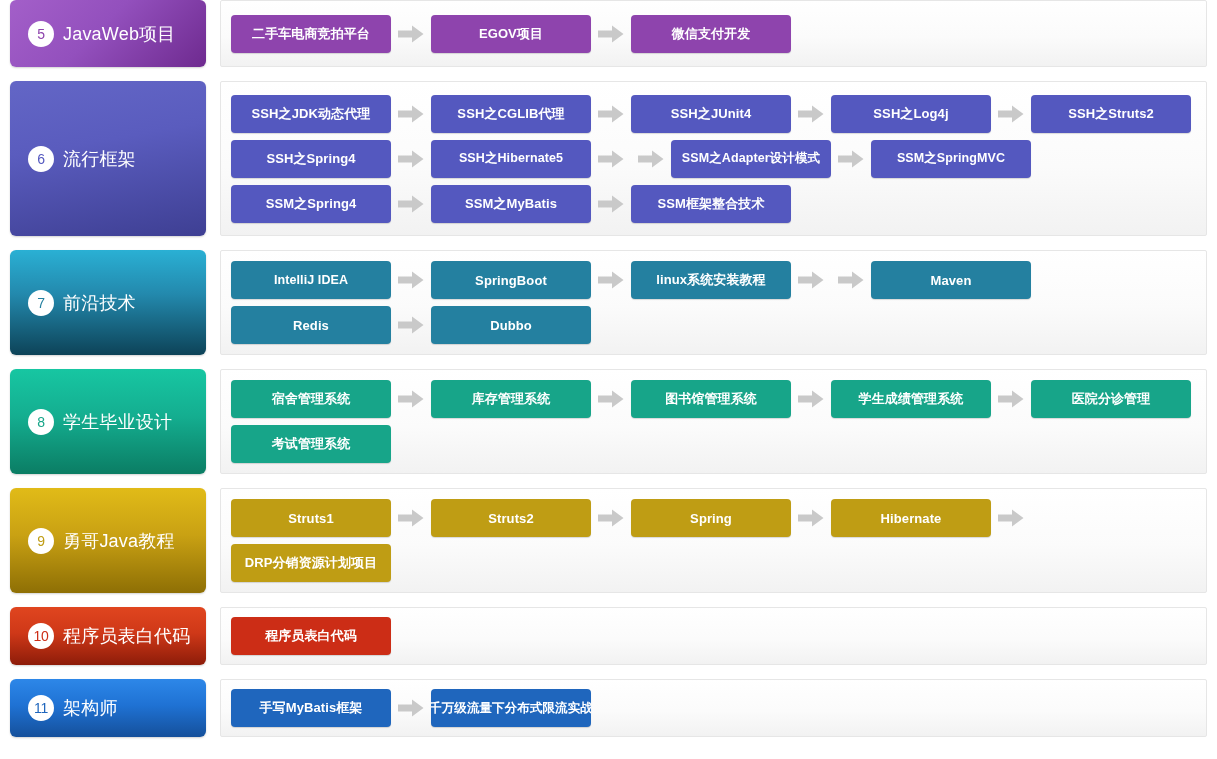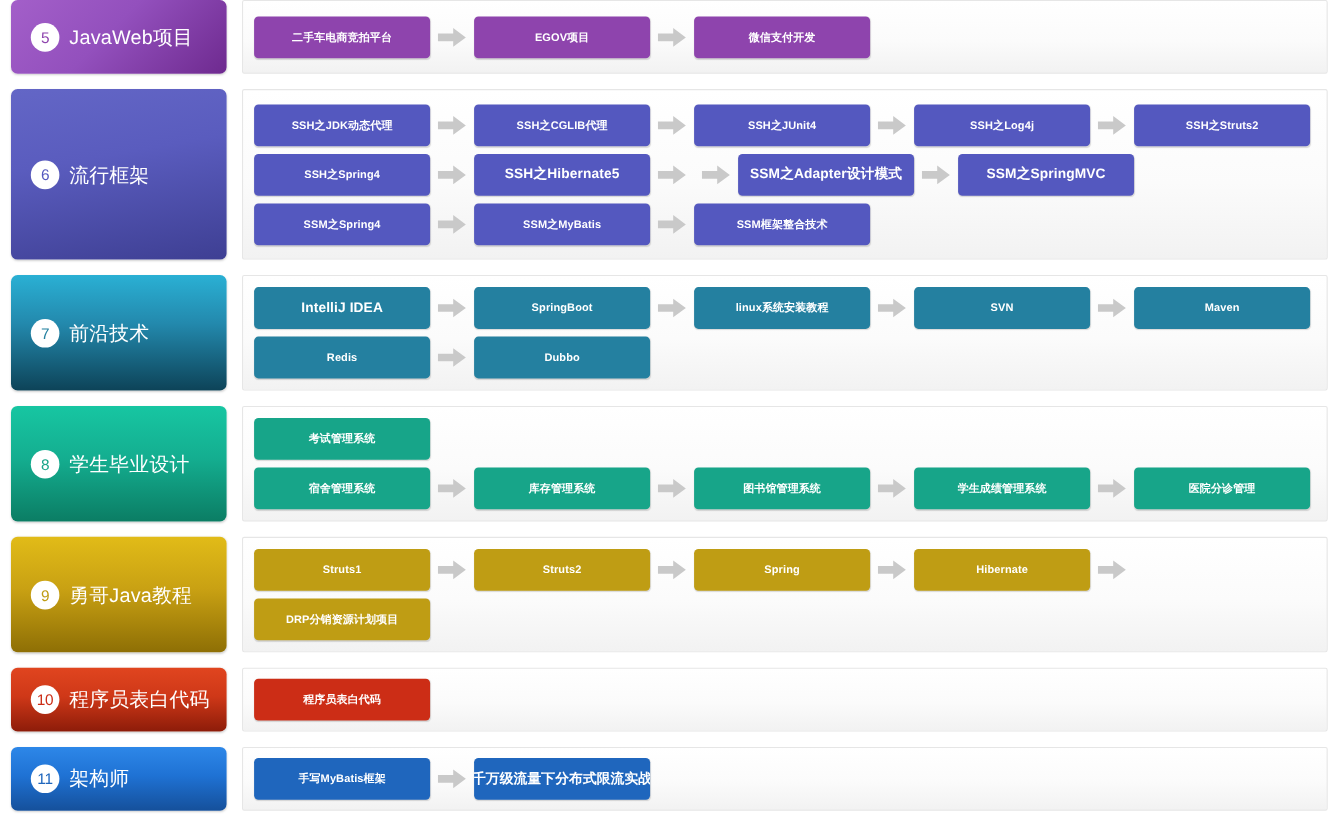--- a/index.html
+++ b/index.html
@@ -77,21 +77,21 @@
     display: flex;
     align-items: center;
     height: 38px;
   }
   .chip {
     width: 160px;
     flex: 0 0 160px;
     height: 38px;
     border-radius: 4px;
     color: #ffffff;
-    font-size: 10px;
+    font-size: 13px;
     font-weight: bold;
     display: flex;
     align-items: center;
     justify-content: center;
     text-align: center;
     white-space: nowrap;
     box-shadow: 0 1px 1px rgba(0,0,0,0.14);
     cursor: pointer;
     letter-spacing: 0.1px;
     overflow: hidden;
@@ -258,21 +258,20 @@
             <svg width="26" height="18" viewBox="0 0 26 18" aria-hidden="true">
               <path d="M0 5.5 H14 V0.5 L25.5 9 L14 17.5 V12.5 H0 Z" fill="#c9c9c9"></path>
             </svg>
           </div>
           <div class="chip c-teal">linux系统安装教程</div>
           <div class="arrow">
             <svg width="26" height="18" viewBox="0 0 26 18" aria-hidden="true">
               <path d="M0 5.5 H14 V0.5 L25.5 9 L14 17.5 V12.5 H0 Z" fill="#c9c9c9"></path>
             </svg>
           </div>
-          <div class="chip c-teal">SVN</div>
           <div class="arrow">
             <svg width="26" height="18" viewBox="0 0 26 18" aria-hidden="true">
               <path d="M0 5.5 H14 V0.5 L25.5 9 L14 17.5 V12.5 H0 Z" fill="#c9c9c9"></path>
             </svg>
           </div>
           <div class="chip c-teal">Maven</div>
         </div>
         <div class="prow">
           <div class="chip c-teal">Redis</div>
           <div class="arrow">
@@ -286,48 +285,48 @@
     </div>
     <div class="section" style="height: 105px;">
       <div class="cat g-green">
         <div class="cat-inner">
           <div class="cat-num n-green">8</div>
           <div class="cat-label">学生毕业设计</div>
         </div>
       </div>
       <div class="panel">
         <div class="prow">
+          <div class="chip c-green">宿舍管理系统</div>
+          <div class="arrow">
+            <svg width="26" height="18" viewBox="0 0 26 18" aria-hidden="true">
+              <path d="M0 5.5 H14 V0.5 L25.5 9 L14 17.5 V12.5 H0 Z" fill="#c9c9c9"></path>
+            </svg>
+          </div>
+          <div class="chip c-green">库存管理系统</div>
+          <div class="arrow">
+            <svg width="26" height="18" viewBox="0 0 26 18" aria-hidden="true">
+              <path d="M0 5.5 H14 V0.5 L25.5 9 L14 17.5 V12.5 H0 Z" fill="#c9c9c9"></path>
+            </svg>
+          </div>
+          <div class="chip c-green">图书馆管理系统</div>
+          <div class="arrow">
+            <svg width="26" height="18" viewBox="0 0 26 18" aria-hidden="true">
+              <path d="M0 5.5 H14 V0.5 L25.5 9 L14 17.5 V12.5 H0 Z" fill="#c9c9c9"></path>
+            </svg>
+          </div>
+          <div class="chip c-green">学生成绩管理系统</div>
+          <div class="arrow">
+            <svg width="26" height="18" viewBox="0 0 26 18" aria-hidden="true">
+              <path d="M0 5.5 H14 V0.5 L25.5 9 L14 17.5 V12.5 H0 Z" fill="#c9c9c9"></path>
+            </svg>
+          </div>
+          <div class="chip c-green">医院分诊管理</div>
+        </div>
+        <div class="prow">
           <div class="chip c-green">考试管理系统</div>
-        </div>
-        <div class="prow">
-          <div class="chip c-green">宿舍管理系统</div>
-          <div class="arrow">
-            <svg width="26" height="18" viewBox="0 0 26 18" aria-hidden="true">
-              <path d="M0 5.5 H14 V0.5 L25.5 9 L14 17.5 V12.5 H0 Z" fill="#c9c9c9"></path>
-            </svg>
-          </div>
-          <div class="chip c-green">库存管理系统</div>
-          <div class="arrow">
-            <svg width="26" height="18" viewBox="0 0 26 18" aria-hidden="true">
-              <path d="M0 5.5 H14 V0.5 L25.5 9 L14 17.5 V12.5 H0 Z" fill="#c9c9c9"></path>
-            </svg>
-          </div>
-          <div class="chip c-green">图书馆管理系统</div>
-          <div class="arrow">
-            <svg width="26" height="18" viewBox="0 0 26 18" aria-hidden="true">
-              <path d="M0 5.5 H14 V0.5 L25.5 9 L14 17.5 V12.5 H0 Z" fill="#c9c9c9"></path>
-            </svg>
-          </div>
-          <div class="chip c-green">学生成绩管理系统</div>
-          <div class="arrow">
-            <svg width="26" height="18" viewBox="0 0 26 18" aria-hidden="true">
-              <path d="M0 5.5 H14 V0.5 L25.5 9 L14 17.5 V12.5 H0 Z" fill="#c9c9c9"></path>
-            </svg>
-          </div>
-          <div class="chip c-green">医院分诊管理</div>
         </div>
       </div>
     </div>
     <div class="section" style="height: 105px;">
       <div class="cat g-gold">
         <div class="cat-inner">
           <div class="cat-num n-gold">9</div>
           <div class="cat-label">勇哥Java教程</div>
         </div>
       </div>

